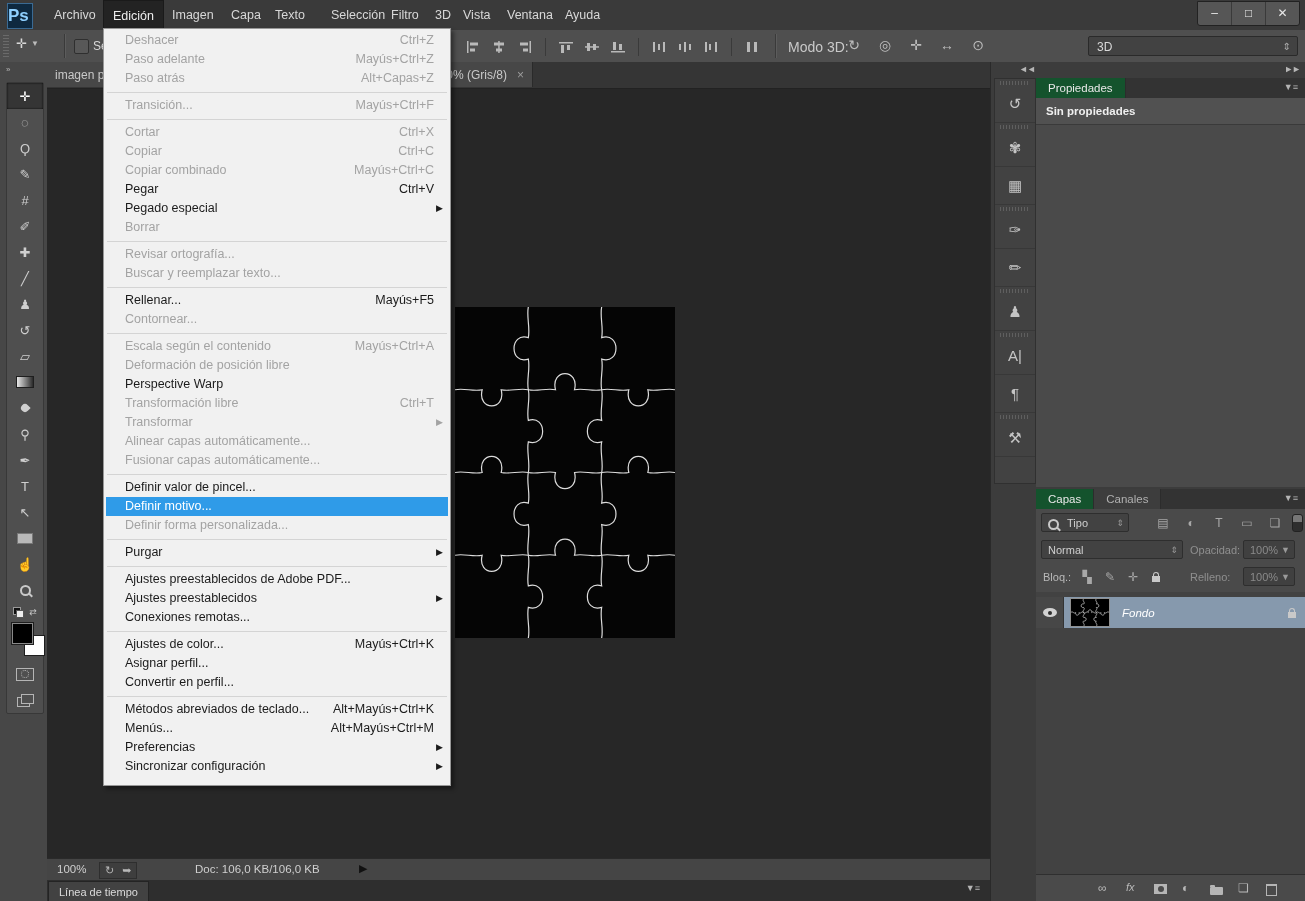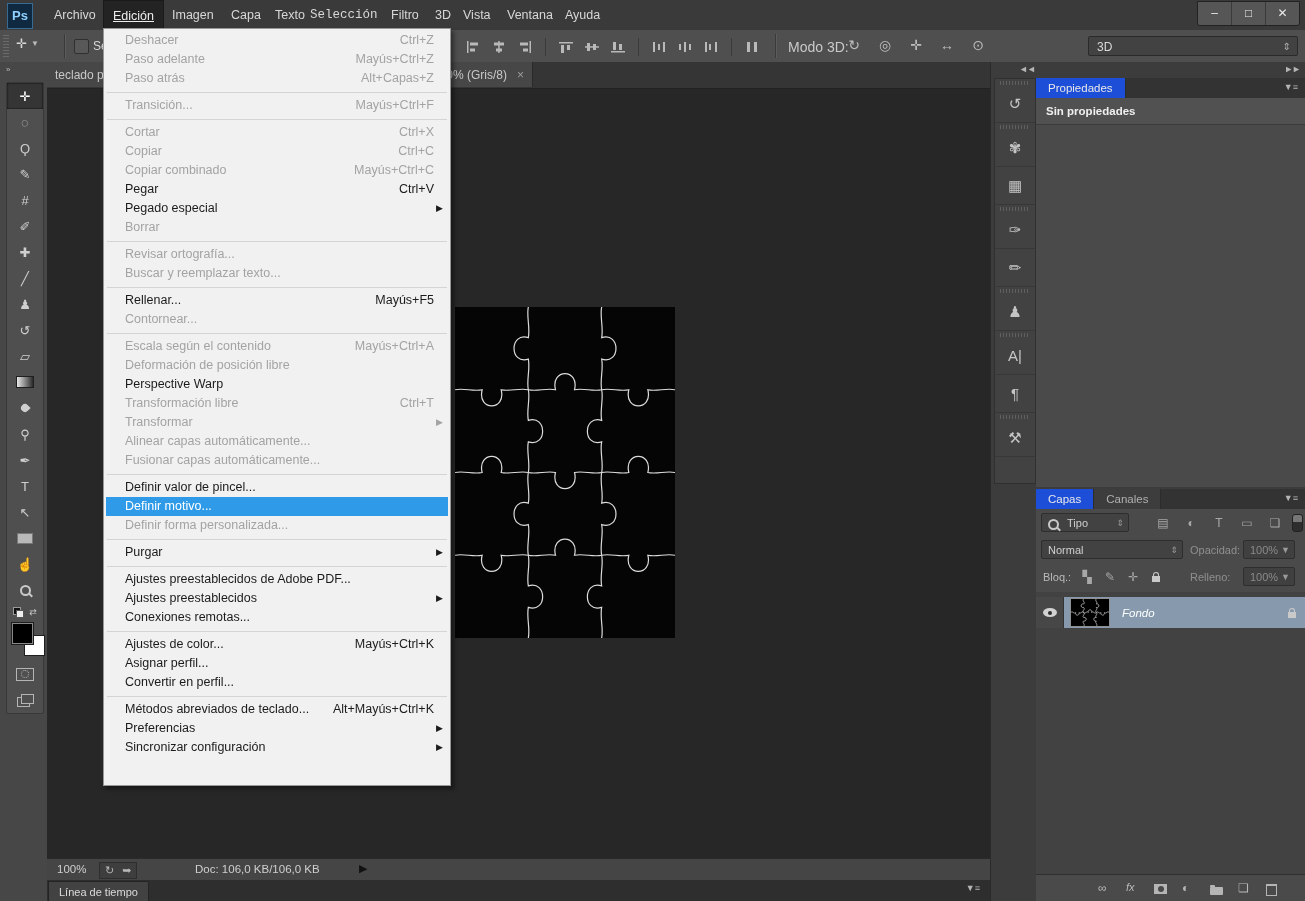--- a/index.html
+++ b/index.html
@@ -1,23 +1,23 @@
 <!DOCTYPE html>
 <html><head>
 <meta charset="utf-8">
 <style>
   html,body{margin:0;padding:0;background:#333;font-family:"Liberation Sans",sans-serif;}
   #app{position:relative;width:1305px;height:901px;background:#4c4c4c;overflow:hidden;
        font-family:"Liberation Sans",sans-serif;color:#d4d4d4;-webkit-font-smoothing:antialiased;}
   
   .titlebar{position:absolute;left:0;top:0;width:1305px;height:30px;background:#3a3a3a;border-bottom:1px solid #262626;}
   .ps-logo{position:absolute;left:7px;top:3px;width:24px;height:24px;background:#0e2940;border:1px solid #3a6a93;
-           color:#8fd0ff;font-weight:bold;font-size:13px;text-align:center;line-height:24px;}
+           color:#8fd0ff;font-weight:bold;font-size:17px;line-height:24px;}
   .mitem{position:absolute;top:0;height:30px;line-height:30px;padding:0 9px;font-size:12.5px;color:#d8d8d8;cursor:default;}
-  .mitem.active{background:#232323;border:1px solid #1a1a1a;border-bottom:none;color:#eee;text-decoration:underline;}
+  .mitem.active{background:#232323;border:1px solid #1a1a1a;border-bottom:none;color:#eee;}
   .win-controls{position:absolute;right:5px;top:1px;display:flex;border:1px solid #222;background:#565656;border-radius:0 0 3px 3px;}
   .wbtn{width:33px;height:23px;line-height:23px;text-align:center;font-size:12px;color:#e8e8e8;border-left:1px solid #3a3a3a;cursor:default;}
   .wbtn:first-child{border-left:none;}
   
   .optionsbar{position:absolute;left:0;top:30px;width:1305px;height:32px;background:#4f4f4f;border-bottom:1px solid #2c2c2c;}
   .grip{position:absolute;left:3px;top:5px;width:6px;height:22px;
         background:repeating-linear-gradient(to bottom,#6a6a6a 0 1px,transparent 1px 3px);}
   .ob-tool{position:absolute;left:16px;top:6px;display:flex;align-items:center;gap:4px;color:#d8d8d8;font-size:13px;}
   .caret{font-size:8px;color:#bbb;}
   .ob-sep{position:absolute;top:4px;width:1px;height:24px;background:#3a3a3a;border-right:1px solid #5c5c5c;}
@@ -63,21 +63,21 @@
   .tl-menu{position:absolute;right:10px;top:3px;font-size:9px;color:#b5b5b5;}
   
   .right-dock{position:absolute;left:990px;top:62px;width:315px;height:839px;background:#3c3c3c;border-left:1px solid #2a2a2a;}
   .dock-arrows-l{position:absolute;left:28px;top:2px;font-size:9px;color:#b5b5b5;letter-spacing:-1px;}
   .dock-arrows-r{position:absolute;right:6px;top:2px;font-size:9px;color:#b5b5b5;letter-spacing:-1px;}
   .icon-col{position:absolute;left:3px;top:16px;width:40px;height:404px;background:#424242;border:1px solid #303030;}
   .dockgrip{height:4px;margin:2px 5px 0 5px;background:repeating-linear-gradient(to right,#5f5f5f 0 1px,transparent 1px 3px);}
   .dicon{height:37px;display:flex;align-items:center;justify-content:center;color:#c5c5c5;font-size:15px;border-bottom:1px solid #383838;}
   .panel-tabs{position:absolute;height:20px;background:#333;display:flex;}
   .ptab{height:20px;line-height:20px;padding:0 12px;font-size:11.5px;color:#b0b0b0;background:#3d3d3d;border-right:1px solid #2c2c2c;}
-  .ptab.active{background:#1d4ed8;color:#e8e8e8;}
+  .ptab.active{background:#14532d;color:#e8e8e8;}
   .pmenu{position:absolute;right:8px;top:4px;font-size:9px;color:#b5b5b5;}
   .props-tabs{left:45px;top:16px;width:270px;}
   .props-empty{position:absolute;left:45px;top:36px;width:270px;height:27px;background:#515151;border-bottom:1px solid #3a3a3a;
                font-size:11.5px;font-weight:bold;color:#efefef;line-height:27px;padding-left:10px;box-sizing:border-box;}
   .props-content{position:absolute;left:45px;top:63px;width:270px;height:362px;background:#4a4a4a;}
   .capas-tabs{left:45px;top:427px;width:270px;}
   .capas-controls{position:absolute;left:45px;top:447px;width:270px;height:83px;background:#4a4a4a;font-size:11px;}
   .field{position:absolute;height:19px;background:#424242;border:1px solid #2e2e2e;border-radius:2px;color:#cfcfcf;
          font-size:11px;line-height:19px;padding-left:6px;box-sizing:border-box;}
   .field .ud{position:absolute;right:4px;font-size:9px;color:#9a9a9a;}
@@ -134,21 +134,21 @@
 <div id="app">
 
   <div class="titlebar">
     <div class="ps-logo">Ps</div>
     <div id="menubar">
         <div class="mitem" style="left: 45px;">Archivo</div>
         <div class="mitem active" style="left: 103px;">Edición</div>
         <div class="mitem" style="left: 163px;">Imagen</div>
         <div class="mitem" style="left: 222px;">Capa</div>
         <div class="mitem" style="left: 266px;">Texto</div>
-        <div class="mitem" style="left: 301px; font-family: Liberation Mono, monospace;">Selección</div>
+        <div class="mitem" style="left: 322px;">Selección</div>
         <div class="mitem" style="left: 382px;">Filtro</div>
         <div class="mitem" style="left: 426px;">3D</div>
         <div class="mitem" style="left: 454px;">Vista</div>
         <div class="mitem" style="left: 498px;">Ventana</div>
         <div class="mitem" style="left: 556px;">Ayuda</div>
       </div>
     <div class="win-controls">
       <div class="wbtn">–</div>
       <div class="wbtn">□</div>
       <div class="wbtn">✕</div>
@@ -329,21 +329,21 @@
         </div>
         <div class="tool">
           <span class="ic shp-screens"></span>
         </div>
       </div>
   </div>
 
   <div class="canvas-area">
     <div class="tabbar">
       <div class="doc-tab">
-        <span>teclado p</span>
+        <span>imagen p</span>
         <span class="sp"></span>
         <span>0% (Gris/8)</span>
         <span class="doc-close">×</span>
       </div>
     </div>
     <div class="doc-image">
       <svg id="puzzle" width="220" height="331" viewBox="0 0 220 331">
           <path d="M 0 82.75 c 8.799999999999999,-2 18.333333333333332,2 27.133333333333333,0 c -5.133333333333334,21.515 24.2,21.515 19.066666666666666,0 c 8.799999999999999,2 18.333333333333332,-2 27.133333333333333,0 c 8.799999999999999,2 18.333333333333332,-2 27.133333333333333,0 c -5.133333333333334,-21.515 24.2,-21.515 19.066666666666666,0 c 8.799999999999999,-2 18.333333333333332,2 27.133333333333333,0 c 8.799999999999999,-2 18.333333333333332,2 27.133333333333333,0 c -5.133333333333334,21.515 24.2,21.515 19.066666666666666,0 c 8.799999999999999,2 18.333333333333332,-2 27.133333333333333,0" fill="none" stroke="#dcdcdc" stroke-width="1.2"></path>
           <path d="M 0 165.5 c 8.799999999999999,-2 18.333333333333332,2 27.133333333333333,0 c -5.133333333333334,-21.515 24.2,-21.515 19.066666666666666,0 c 8.799999999999999,2 18.333333333333332,-2 27.133333333333333,0 c 8.799999999999999,2 18.333333333333332,-2 27.133333333333333,0 c -5.133333333333334,21.515 24.2,21.515 19.066666666666666,0 c 8.799999999999999,-2 18.333333333333332,2 27.133333333333333,0 c 8.799999999999999,-2 18.333333333333332,2 27.133333333333333,0 c -5.133333333333334,-21.515 24.2,-21.515 19.066666666666666,0 c 8.799999999999999,2 18.333333333333332,-2 27.133333333333333,0" fill="none" stroke="#dcdcdc" stroke-width="1.2"></path>
           <path d="M 0 248.25 c 8.799999999999999,-2 18.333333333333332,2 27.133333333333333,0 c -5.133333333333334,21.515 24.2,21.515 19.066666666666666,0 c 8.799999999999999,2 18.333333333333332,-2 27.133333333333333,0 c 8.799999999999999,2 18.333333333333332,-2 27.133333333333333,0 c -5.133333333333334,-21.515 24.2,-21.515 19.066666666666666,0 c 8.799999999999999,-2 18.333333333333332,2 27.133333333333333,0 c 8.799999999999999,-2 18.333333333333332,2 27.133333333333333,0 c -5.133333333333334,21.515 24.2,21.515 19.066666666666666,0 c 8.799999999999999,2 18.333333333333332,-2 27.133333333333333,0" fill="none" stroke="#dcdcdc" stroke-width="1.2"></path>
@@ -521,17 +521,18 @@
       <div class="msep"></div>
       <div class="mi"><span>Ajustes preestablecidos de Adobe PDF...</span></div>
       <div class="mi"><span>Ajustes preestablecidos</span><span class="subarrow">▶</span></div>
       <div class="mi"><span>Conexiones remotas...</span></div>
       <div class="msep"></div>
       <div class="mi"><span>Ajustes de color...</span><span class="sc">Mayús+Ctrl+K</span></div>
       <div class="mi"><span>Asignar perfil...</span></div>
       <div class="mi"><span>Convertir en perfil...</span></div>
       <div class="msep"></div>
       <div class="mi"><span>Métodos abreviados de teclado...</span><span class="sc">Alt+Mayús+Ctrl+K</span></div>
+      <div class="mi"><span>Menús...</span><span class="sc">Alt+Mayús+Ctrl+M</span></div>
       <div class="mi"><span>Preferencias</span><span class="subarrow">▶</span></div>
       <div class="mi"><span>Sincronizar configuración</span><span class="subarrow">▶</span></div>
     </div>
 
 </div>
 
 </body></html>

